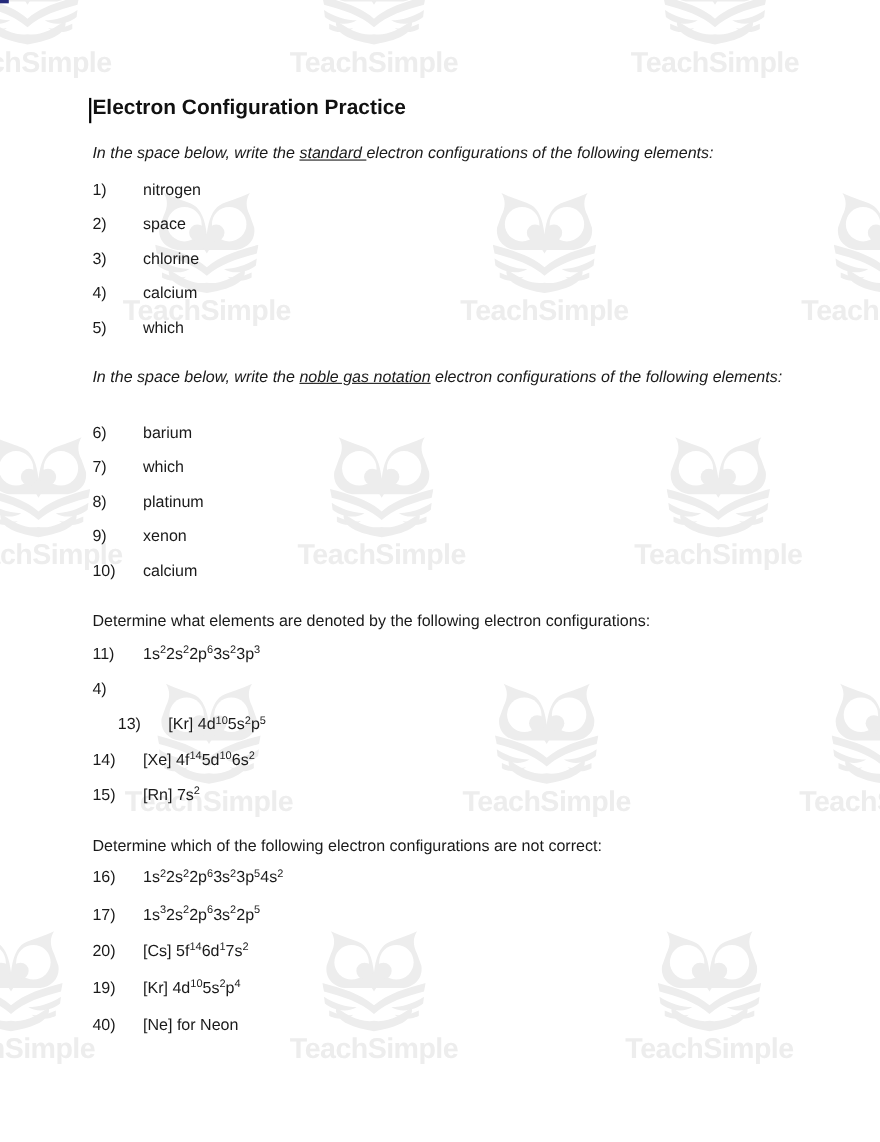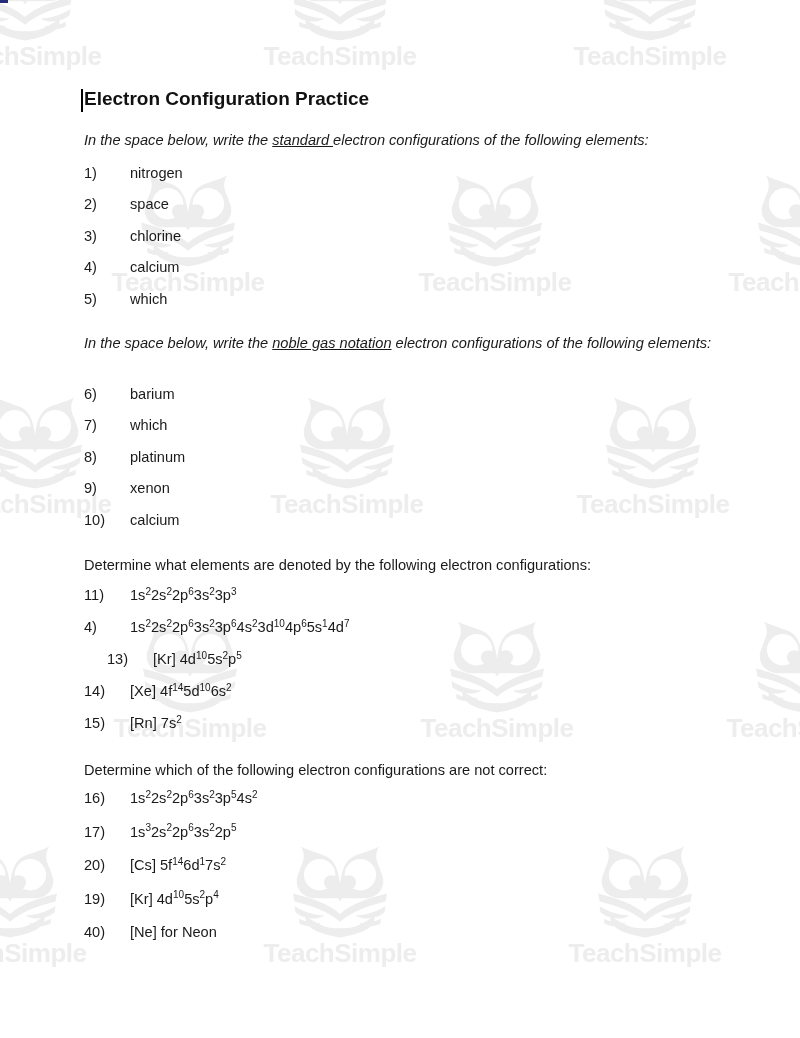--- a/index.html
+++ b/index.html
@@ -391,21 +391,20 @@
           <span class="num">10)</span>
           <span class="body">calcium</span>
         </div>
         <p class="intro" style="top: 556px; width: 650px;"><span>Determine what elements are denoted by the following electron configurations:</span></p>
         <div class="row" style="top: 586px;">
           <span class="num">11)</span>
           <span class="body">1s<sup class="sp">2</sup>2s<sup class="sp">2</sup>2p<sup class="sp">6</sup>3s<sup class="sp">2</sup>3p<sup class="sp">3</sup></span>
         </div>
         <div class="row" style="top: 618px;">
           <span class="num">4)</span>
-          <span class="body">1s<sup class="sp">2</sup>2s<sup class="sp">2</sup>2p<sup class="sp">6</sup>3s<sup class="sp">2</sup>3p<sup class="sp">6</sup>4s<sup class="sp">2</sup>3d<sup class="sp">10</sup>4p<sup class="sp">6</sup>5s<sup class="sp">1</sup>4d<sup class="sp">7</sup></span>
         </div>
         <div class="row" style="top: 650px; margin-left: 23px;">
           <span class="num">13)</span>
           <span class="body">[Kr] 4d<sup class="sp">10</sup>5s<sup class="sp">2</sup>p<sup class="sp">5</sup></span>
         </div>
         <div class="row" style="top: 682px;">
           <span class="num">14)</span>
           <span class="body">[Xe] 4f<sup class="sp">14</sup>5d<sup class="sp">10</sup>6s<sup class="sp">2</sup></span>
         </div>
         <div class="row" style="top: 714px;">

